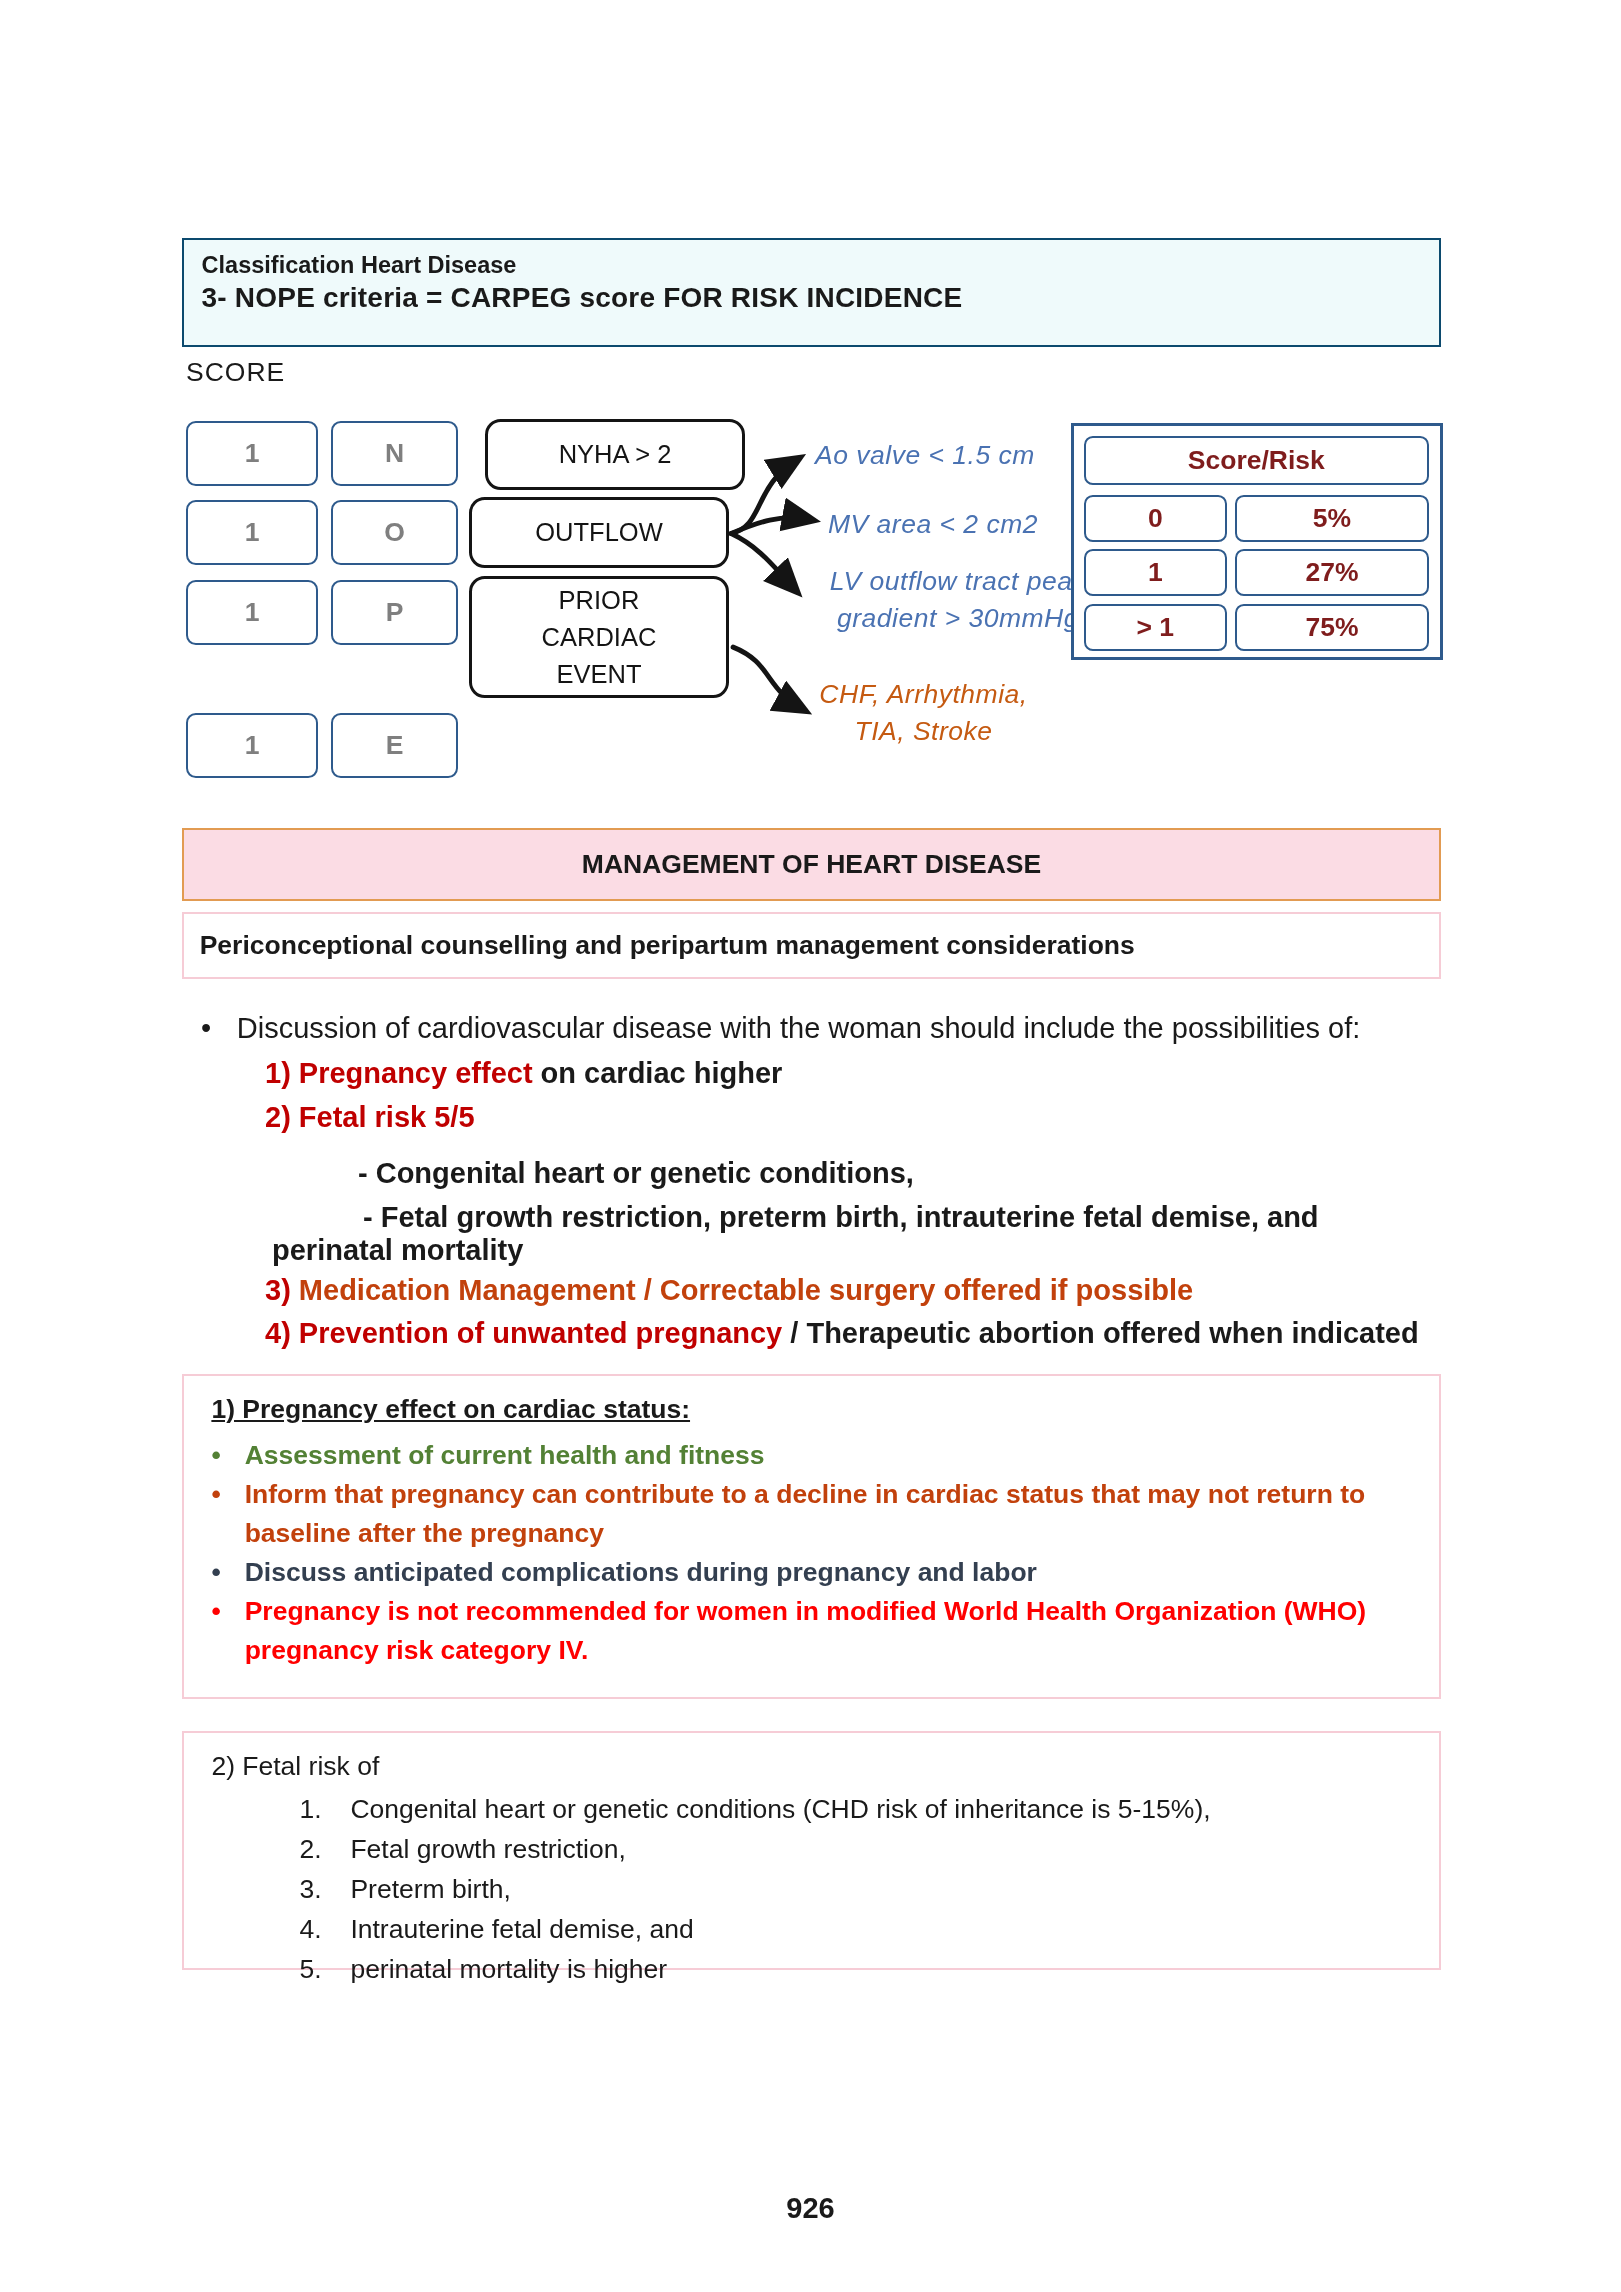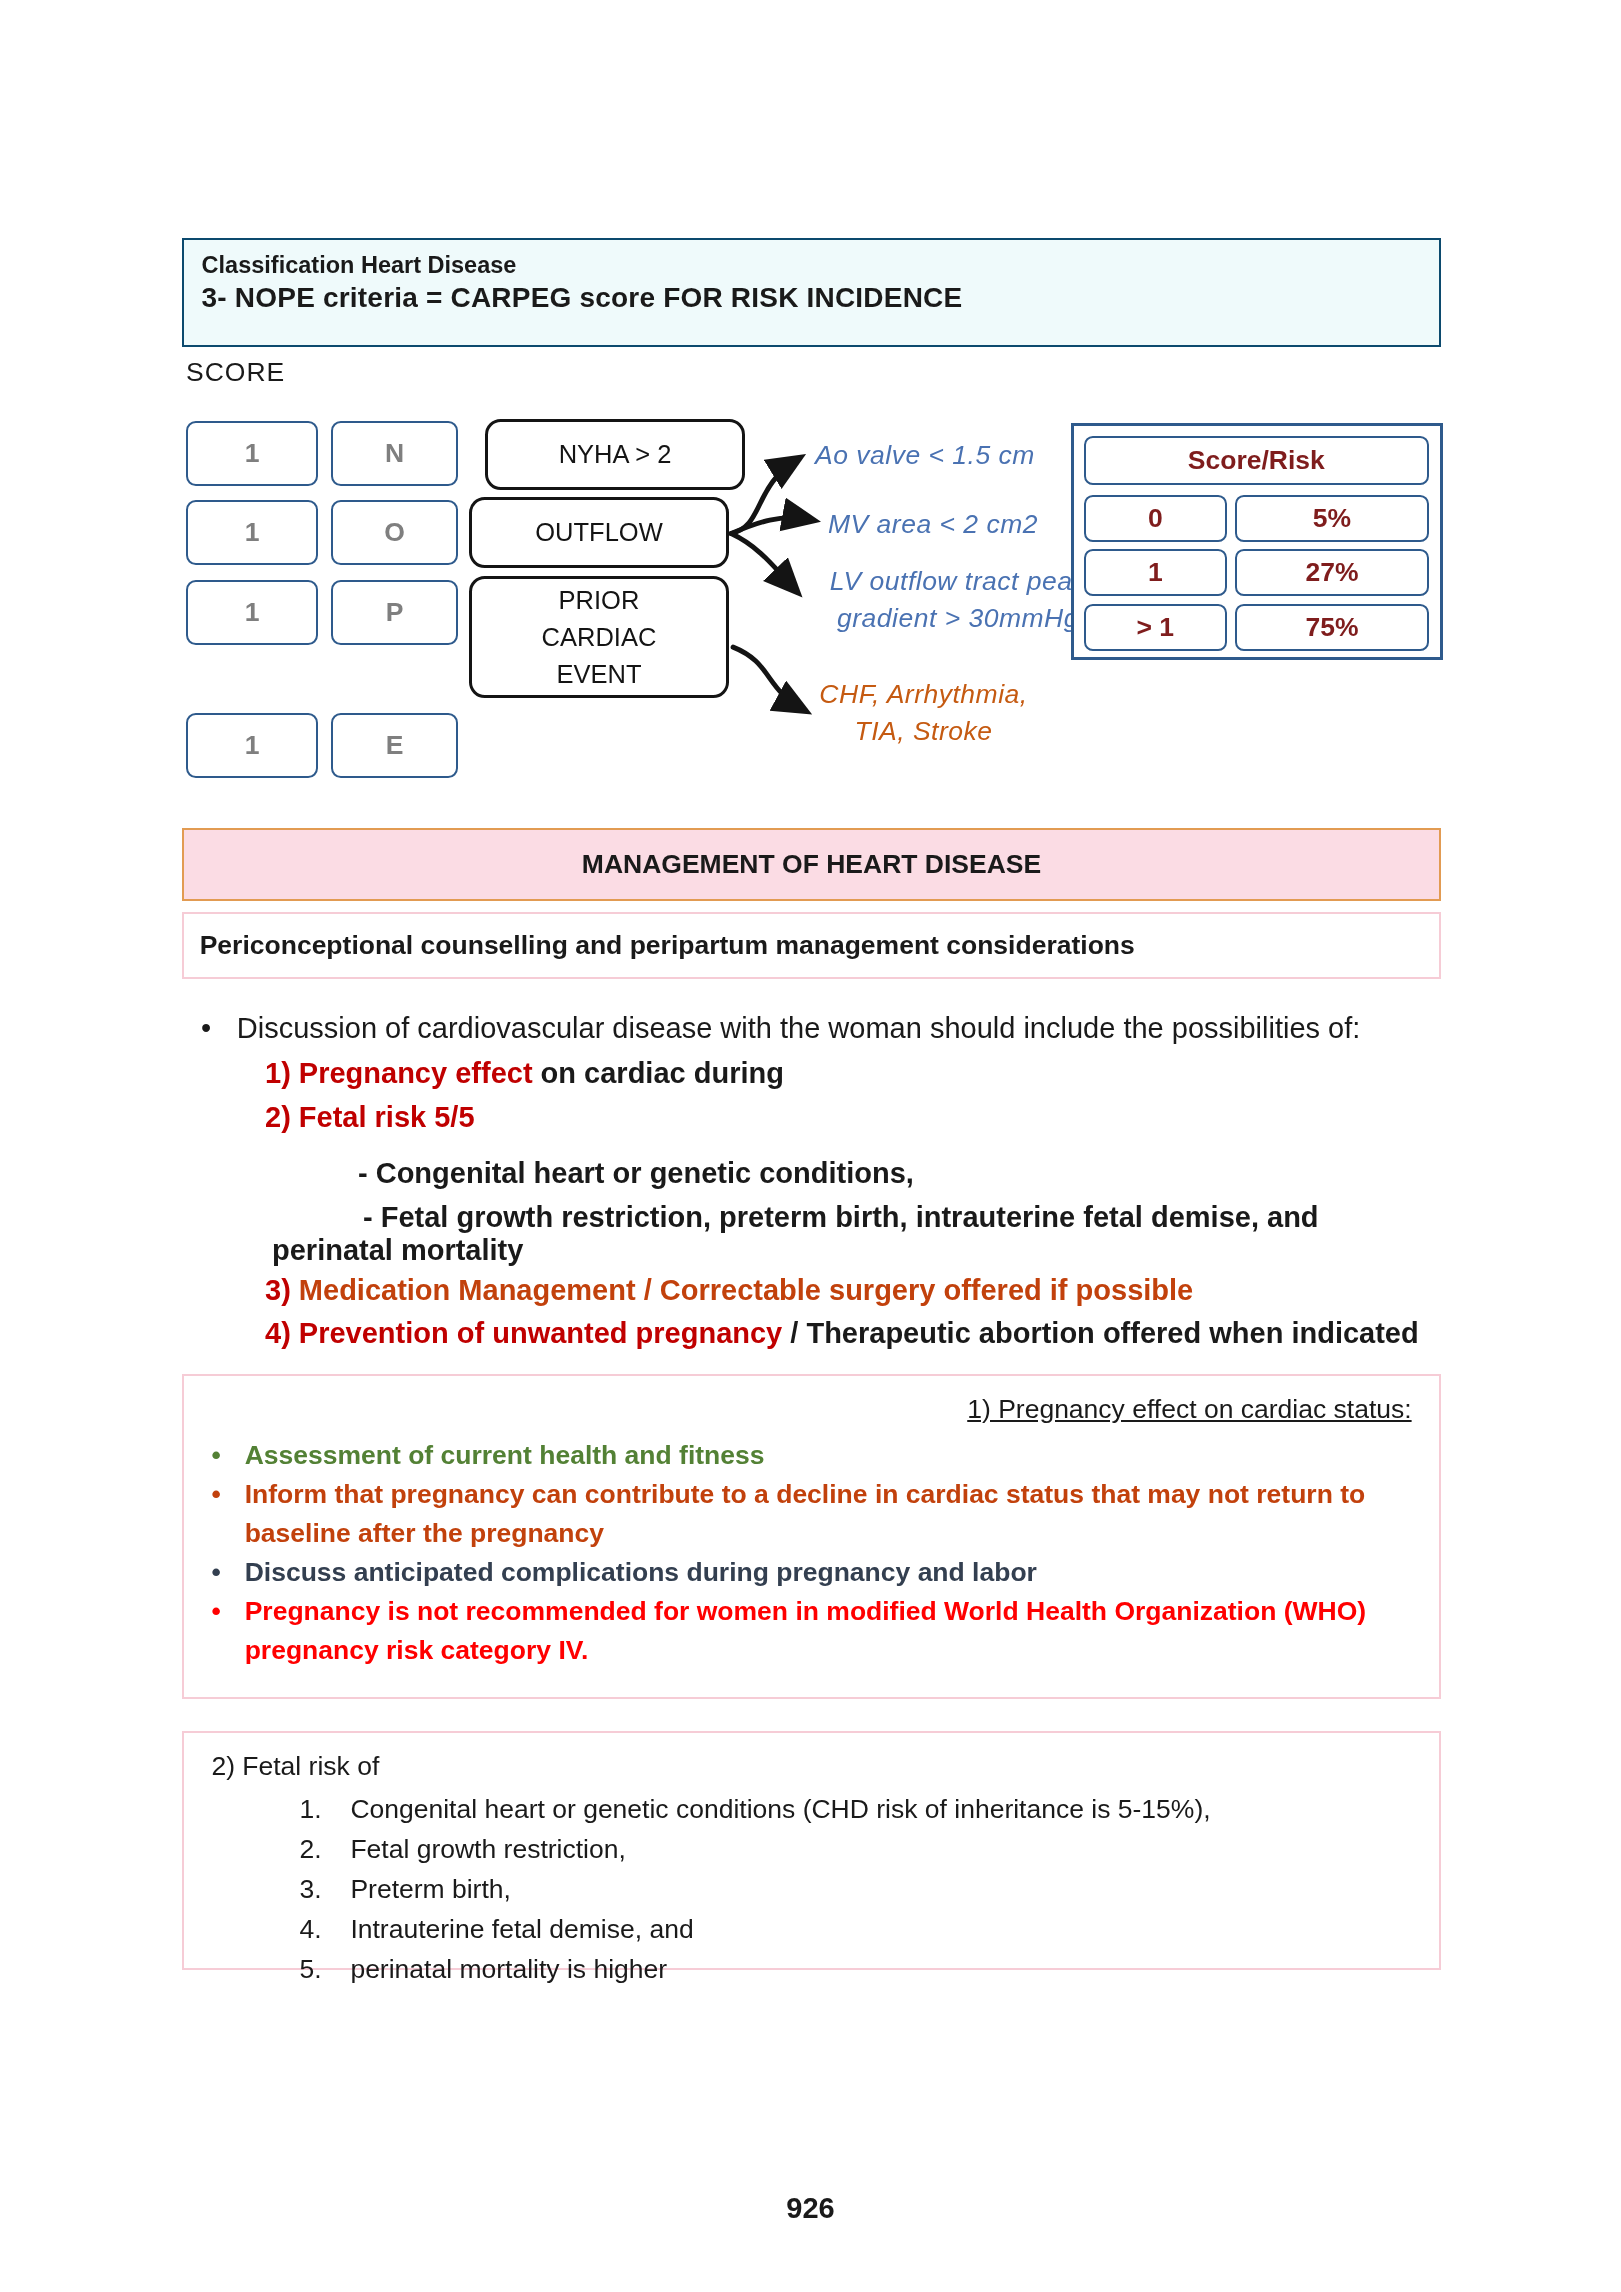--- a/index.html
+++ b/index.html
@@ -47,21 +47,21 @@
   .bold {font-weight:bold;}
   .red {color:#c00000;}
   .brightred {color:#ff0000;}
   .orange {color:#c2410c;}
   .green {color:#538135;}
   .slate {color:#333f50;}
 
   
   .content-box {left:182px; width:1259px; background:#fff; border:2.9px solid #f6ccd6;
                 box-sizing:border-box; padding:17.6px 27.4px; position:absolute;}
-  .box-title {font-size:26.5px; font-weight:normal; text-decoration:underline; margin-bottom:11.8px;text-align:right;}
+  .box-title {font-size:26.5px; font-weight:bold; text-decoration:underline; margin-bottom:11.8px;}
   .box2-title {font-size:26.5px; margin-bottom:7.8px;}
   .bullet-row {display:flex; gap:17.6px; font-size:26.5px; font-weight:bold; line-height:39px;}
   .bullet-glyph {width:15.7px; flex:0 0 15.7px;}
   .bullet-text {max-width:1142px;}
   .num-row {display:flex; font-size:26.5px; line-height:40px; padding-left:88px;}
   .num {width:51px; flex:0 0 51px;}
 
   .page-num {left:0; top:2192px; width:1621px; text-align:center; font-size:29px; font-weight:bold;}
 
   svg.arrows {position:absolute; left:725px; top:420px; width:118px; height:372px; overflow:visible;}
@@ -141,21 +141,21 @@
   </div>
 
   <div class="abs mgmt-title">MANAGEMENT OF HEART DISEASE</div>
   <div class="abs mgmt-sub">Periconceptional counselling and peripartum management considerations</div>
 
   <div class="dline" style="left:201px;top:1012px;">
     <span>•</span>
     <span style="display:inline-block;width:17.6px;"></span><span>Discussion of cardiovascular disease with the woman should include the possibilities of:</span>
   </div>
   <div class="dline bold" style="left:265px;top:1057px;">
-    <span class="red">1) Pregnancy effect</span><span> on cardiac during</span>
+    <span class="red">1) Pregnancy effect</span><span> on cardiac higher</span>
   </div>
   <div class="dline bold" style="left:265px;top:1101px;">
     <span class="red">2) Fetal risk 5/5</span>
   </div>
   <div class="dline bold" style="left:358px;top:1157px;">- Congenital heart or genetic conditions,</div>
   <div class="dline bold" style="left:363px;top:1201px;">- Fetal growth restriction, preterm birth, intrauterine fetal demise, and</div>
   <div class="dline bold" style="left:272px;top:1234px;">perinatal mortality</div>
   <div class="dline bold" style="left:265px;top:1274px;">
     <span class="red">3) </span><span class="orange">Medication Management / Correctable surgery offered if possible</span>
   </div>

